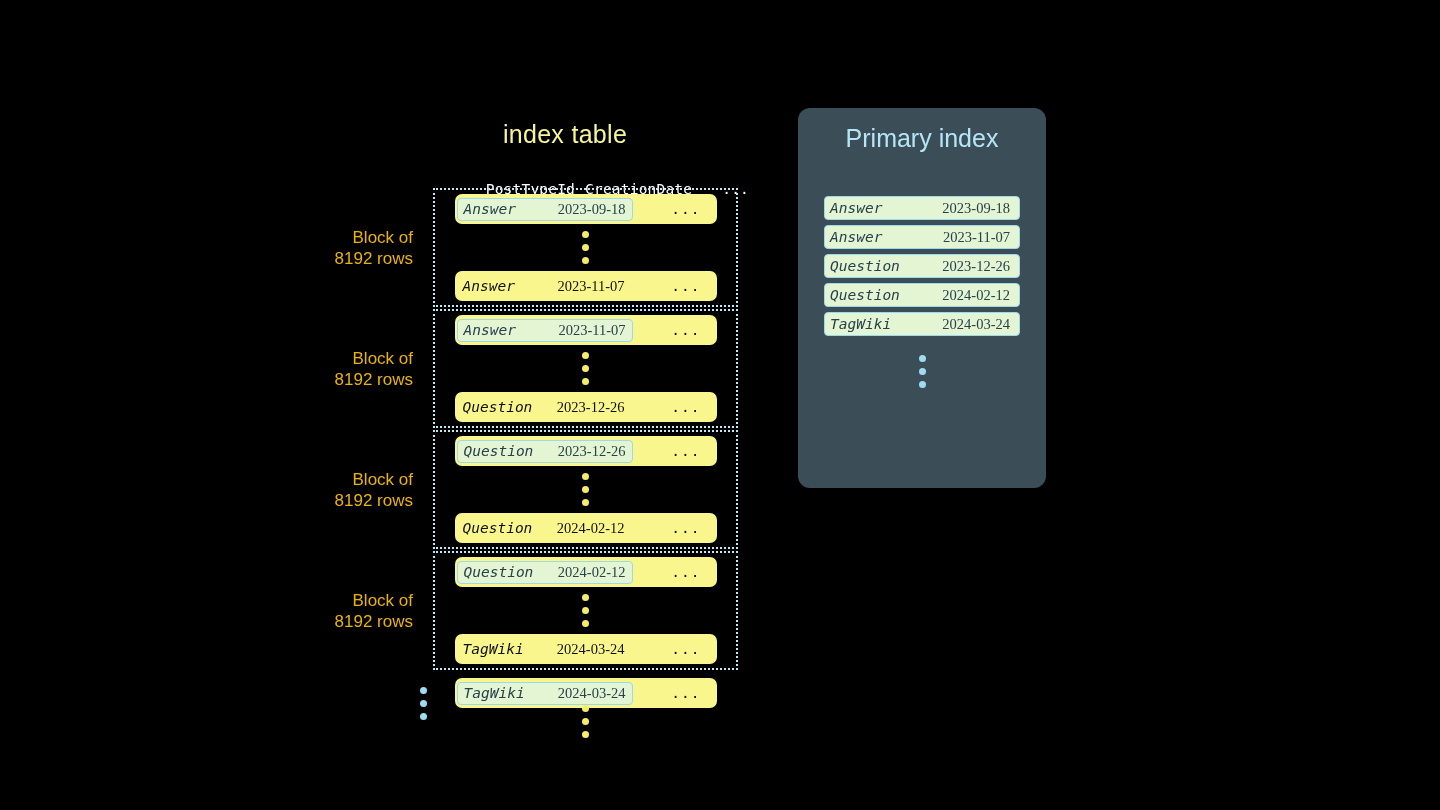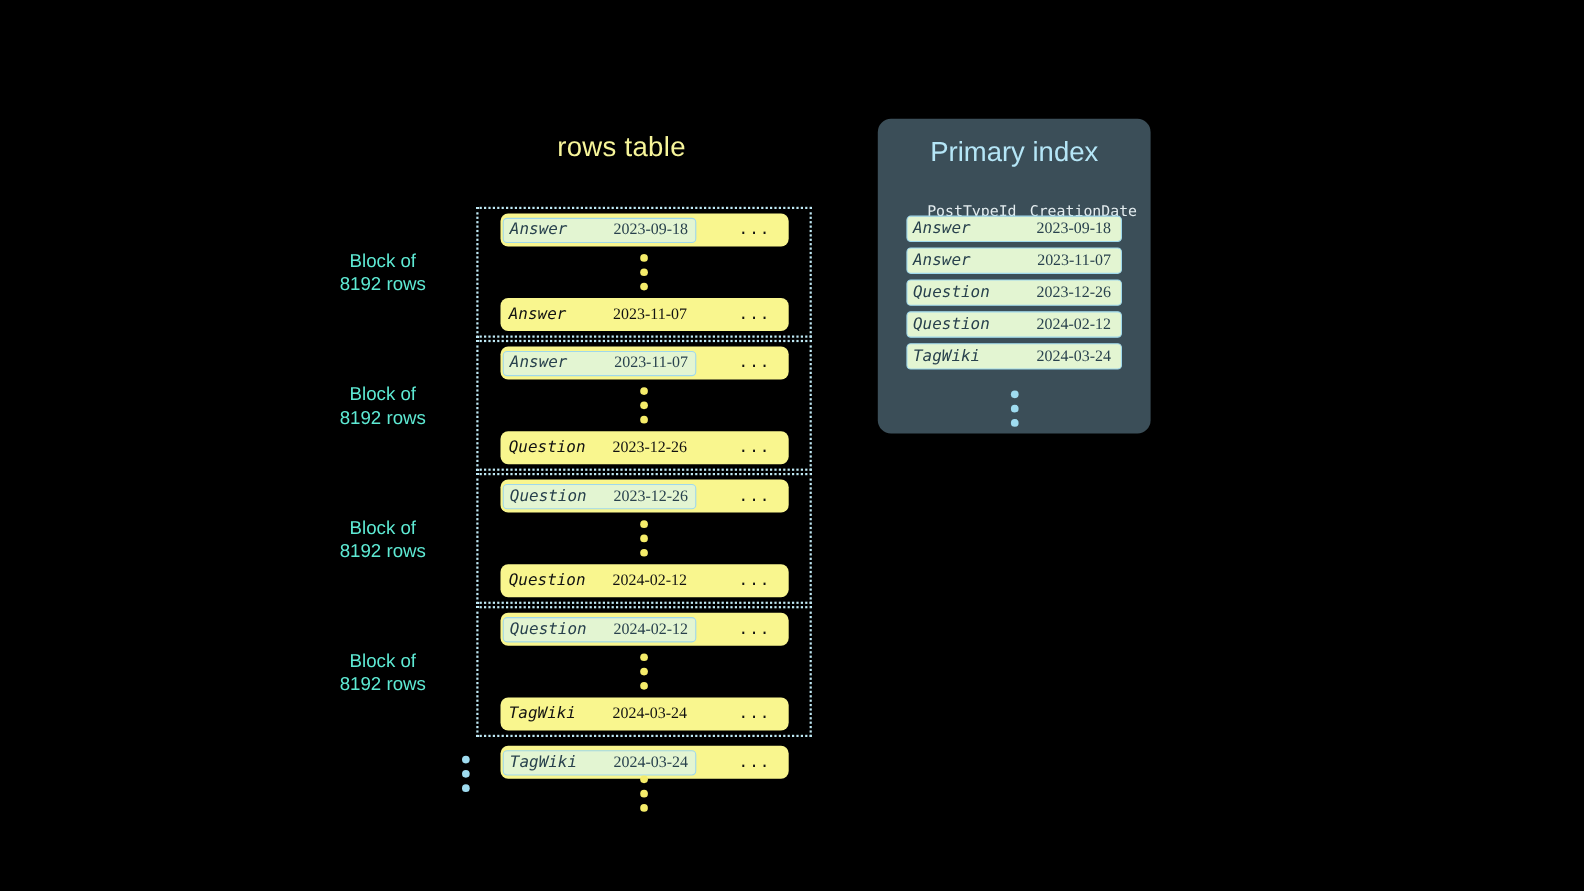--- a/index.html
+++ b/index.html
@@ -67,22 +67,22 @@
     box-sizing: border-box;
   }
 
   .block-label {
     position: absolute;
     right: 100%;
     top: 50%;
     transform: translateY(-50%);
     margin-right: 22px;
     width: 130px;
-    text-align: center;
-    color: #5eead4;
+    text-align: right;
+    color: #eab308;
     font-size: 17px;
     line-height: 21px;
     white-space: pre-line;
   }
 
   .row {
     position: relative;
     margin: 0 auto;
     width: 262px;
     height: 30px;
@@ -159,21 +159,21 @@
     display: flex;
     justify-content: center;
   }
 
   
   #primary-index-panel {
     position: absolute;
     left: 798px;
     top: 108px;
     width: 248px;
-    height: 286px;
+    height: 380px;
     background: #3b4e58;
     border-radius: 12px;
     box-sizing: border-box;
   }
 
   #primary-index-title {
     position: absolute;
     left: 0;
     top: 16px;
     width: 100%;
@@ -232,22 +232,25 @@
     width: 100%;
     display: flex;
     justify-content: center;
   }
 </style>
 </head>
 <body>
 
 <div id="posts-table-section">
 
-  <div id="posts-table-title">rows table</div>
-
+  <div id="posts-table-title">index table</div>
+
+  <div id="posts-column-headers">
+    <span class="hdr-postype">PostTypeId</span><span class="hdr-creation">CreationDate</span><span class="hdr-more">...</span>
+  </div>
 
   <div id="rows-area">
 
     <div class="block">
       <div class="block-label">Block of
 8192 rows</div>
 
       <div class="row highlighted">
         <span class="row-cells"><span class="cell-type">Answer</span><span class="cell-date">2023-09-18</span></span>
         <span class="row-ellipsis">...</span>
@@ -350,23 +353,20 @@
       <span class="dot"></span>
     </div>
   </div>
 
 </div>
 
 <div id="primary-index-panel">
 
   <div id="primary-index-title">Primary index</div>
 
-  <div id="index-column-headers">
-    <span>PostTypeId</span><span class="ihdr-creation">CreationDate</span>
-  </div>
 
   <div id="index-rows">
     <div class="index-row">
       <span class="cell-type">Answer</span><span class="cell-date">2023-09-18</span>
     </div>
     <div class="index-row">
       <span class="cell-type">Answer</span><span class="cell-date">2023-11-07</span>
     </div>
     <div class="index-row">
       <span class="cell-type">Question</span><span class="cell-date">2023-12-26</span>

